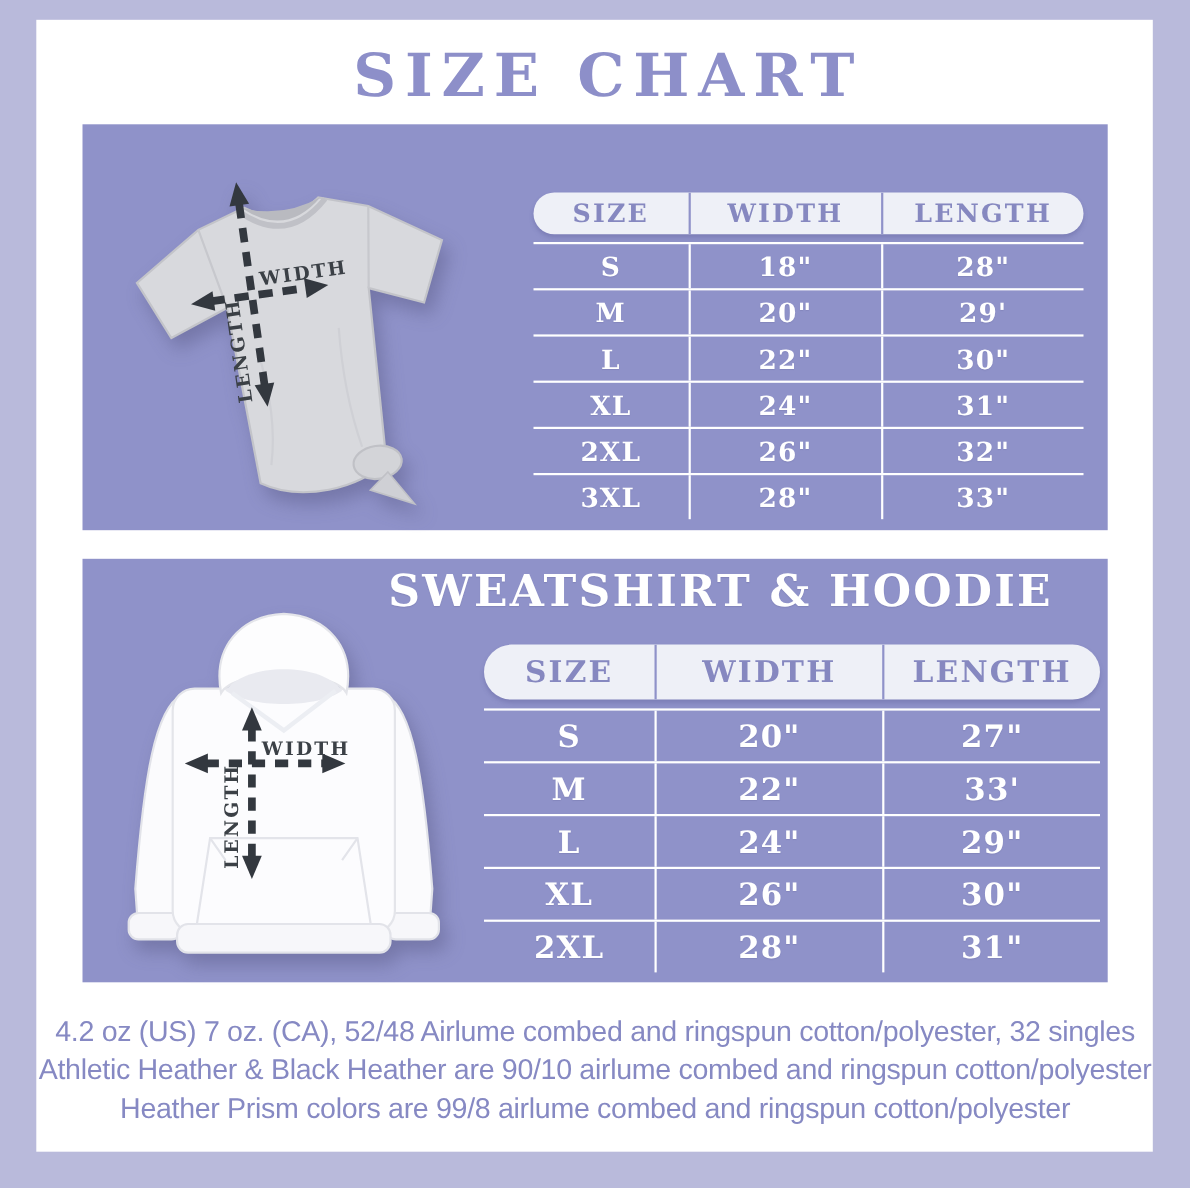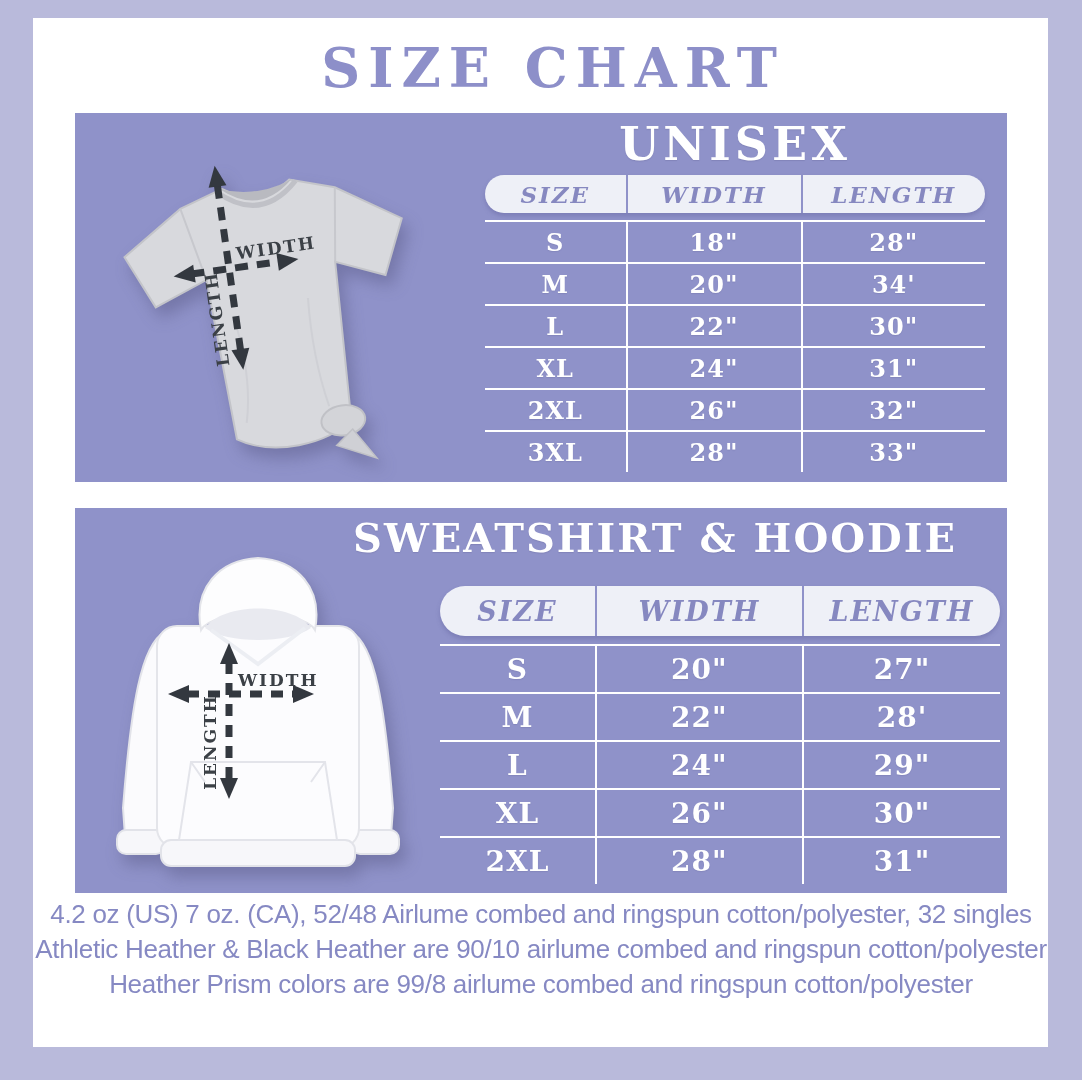--- a/index.html
+++ b/index.html
@@ -24,21 +24,21 @@
   .h1{left:410px;top:4px;width:500px;font-size:46px;letter-spacing:4px;}
   .h2{left:230px;top:6px;width:700px;font-size:40px;letter-spacing:2px;}
   .size-table{position:absolute;}
   .t1{left:410px;top:62px;width:500px;}
   .t2{left:365px;top:78px;width:560px;}
   .pill{display:flex;background:#eef0f7;border-radius:999px;box-shadow:0 3px 4px rgba(90,90,150,.35);overflow:hidden;}
   .t1 .pill{height:38px;}
   .t2 .pill{height:50px;}
   .hcell{
     display:flex;align-items:center;justify-content:center;box-sizing:border-box;
-    color:#8688c0;font-weight:bold;font-family:"DejaVu Serif",serif;font-style:italic;
+    color:#8688c0;font-weight:bold;font-family:"DejaVu Serif",serif;
   }
   .t1 .hcell{font-size:23px;letter-spacing:2px;}
   .t2 .hcell{font-size:27px;letter-spacing:2px;}
   .pill .hcell:not(:last-child){border-right:2px solid #8f92c9;}
   .tbody{border-top:2px solid #ffffff;}
   .t1 .tbody{margin-top:7px;}
   .t2 .tbody{margin-top:8px;}
   .trow{display:flex;border-bottom:2px solid #ffffff;}
   .t1 .trow{height:40px;}
   .t2 .trow{height:46px;}
@@ -50,21 +50,21 @@
   }
   .t1 .tcell{font-size:24px;letter-spacing:1px;}
   .t2 .tcell{font-size:28px;letter-spacing:1px;}
   .trow .tcell:not(:last-child){border-right:2px solid #ffffff;}
   .t1 .c0{width:28.5%}.t1 .c1{width:35%}.t1 .c2{width:36.5%}
   .t2 .c0{width:28%}.t2 .c1{width:37%}.t2 .c2{width:35%}
   .garment{position:absolute;}
   .tee-wrap{left:8px;top:20px;width:380px;height:345px;filter:drop-shadow(6px 10px 8px rgba(70,70,110,.35));}
   .hoodie-wrap{left:18px;top:38px;width:330px;height:342px;filter:drop-shadow(6px 10px 8px rgba(70,70,110,.35));}
   .footer{
-    position:absolute;top:897px;left:0;width:1082px;text-align:center;
+    position:absolute;top:920px;left:0;width:1082px;text-align:center;
     color:#8689c3;font-family:"Liberation Sans",sans-serif;font-size:26px;line-height:35px;
     letter-spacing:-0.3px;
   }
   .measure-label{font-family:"DejaVu Serif",serif;font-weight:bold;fill:#3b4046;}
 </style>
 </head>
 <body>
 
 <div class="white-bg"></div>
 
@@ -98,38 +98,37 @@
           <polygon points="152,232 143,211 161,211"></polygon>
           <polygon points="96,130 117,121 117,139"></polygon>
           <polygon points="222,130 201,121 201,139"></polygon>
         </g>
         <text class="measure-label" x="161" y="122" font-size="17" letter-spacing="2">WIDTH</text>
         <text class="measure-label" x="139" y="178" font-size="17" letter-spacing="2" text-anchor="middle" transform="rotate(-90 139 178)">LENGTH</text>
       </g>
     </svg>
   </div>
 
-  <div class="p-heading h1">UNISEX</div>
 
   <div class="size-table t1">
     <div class="pill">
       <div class="hcell c0">SIZE</div>
       <div class="hcell c1">WIDTH</div>
       <div class="hcell c2">LENGTH</div>
     </div>
     <div class="tbody">
         <div class="trow">
           <div class="tcell c0">S</div>
           <div class="tcell c1">18"</div>
           <div class="tcell c2">28"</div>
         </div>
         <div class="trow">
           <div class="tcell c0">M</div>
           <div class="tcell c1">20"</div>
-          <div class="tcell c2">34'</div>
+          <div class="tcell c2">29'</div>
         </div>
         <div class="trow">
           <div class="tcell c0">L</div>
           <div class="tcell c1">22"</div>
           <div class="tcell c2">30"</div>
         </div>
         <div class="trow">
           <div class="tcell c0">XL</div>
           <div class="tcell c1">24"</div>
           <div class="tcell c2">31"</div>
@@ -193,21 +192,21 @@
     </div>
     <div class="tbody">
         <div class="trow">
           <div class="tcell c0">S</div>
           <div class="tcell c1">20"</div>
           <div class="tcell c2">27"</div>
         </div>
         <div class="trow">
           <div class="tcell c0">M</div>
           <div class="tcell c1">22"</div>
-          <div class="tcell c2">28'</div>
+          <div class="tcell c2">33'</div>
         </div>
         <div class="trow">
           <div class="tcell c0">L</div>
           <div class="tcell c1">24"</div>
           <div class="tcell c2">29"</div>
         </div>
         <div class="trow">
           <div class="tcell c0">XL</div>
           <div class="tcell c1">26"</div>
           <div class="tcell c2">30"</div>

